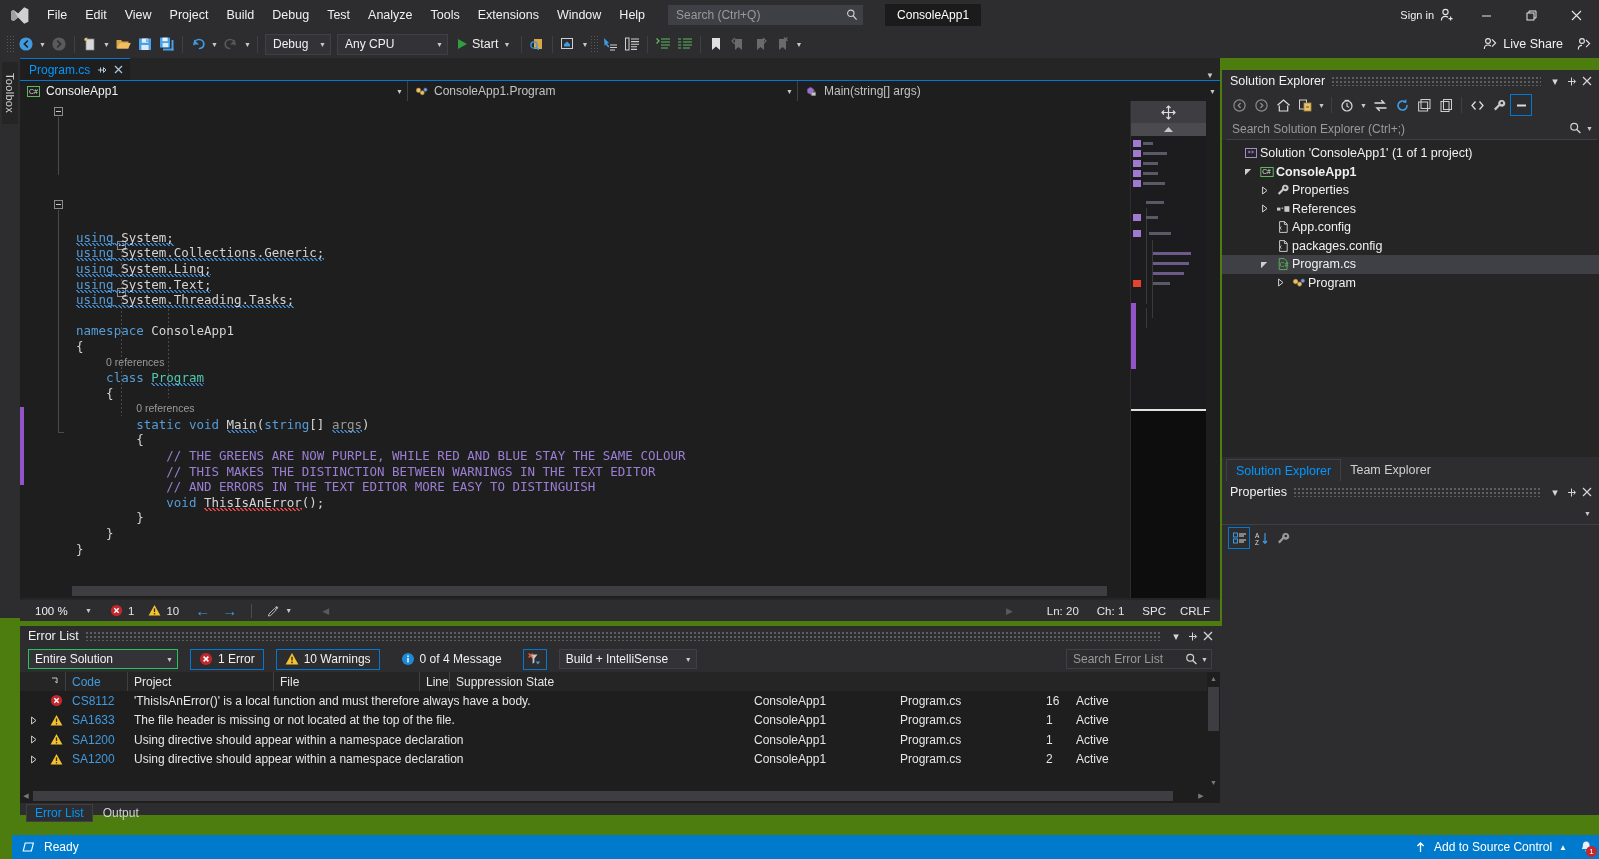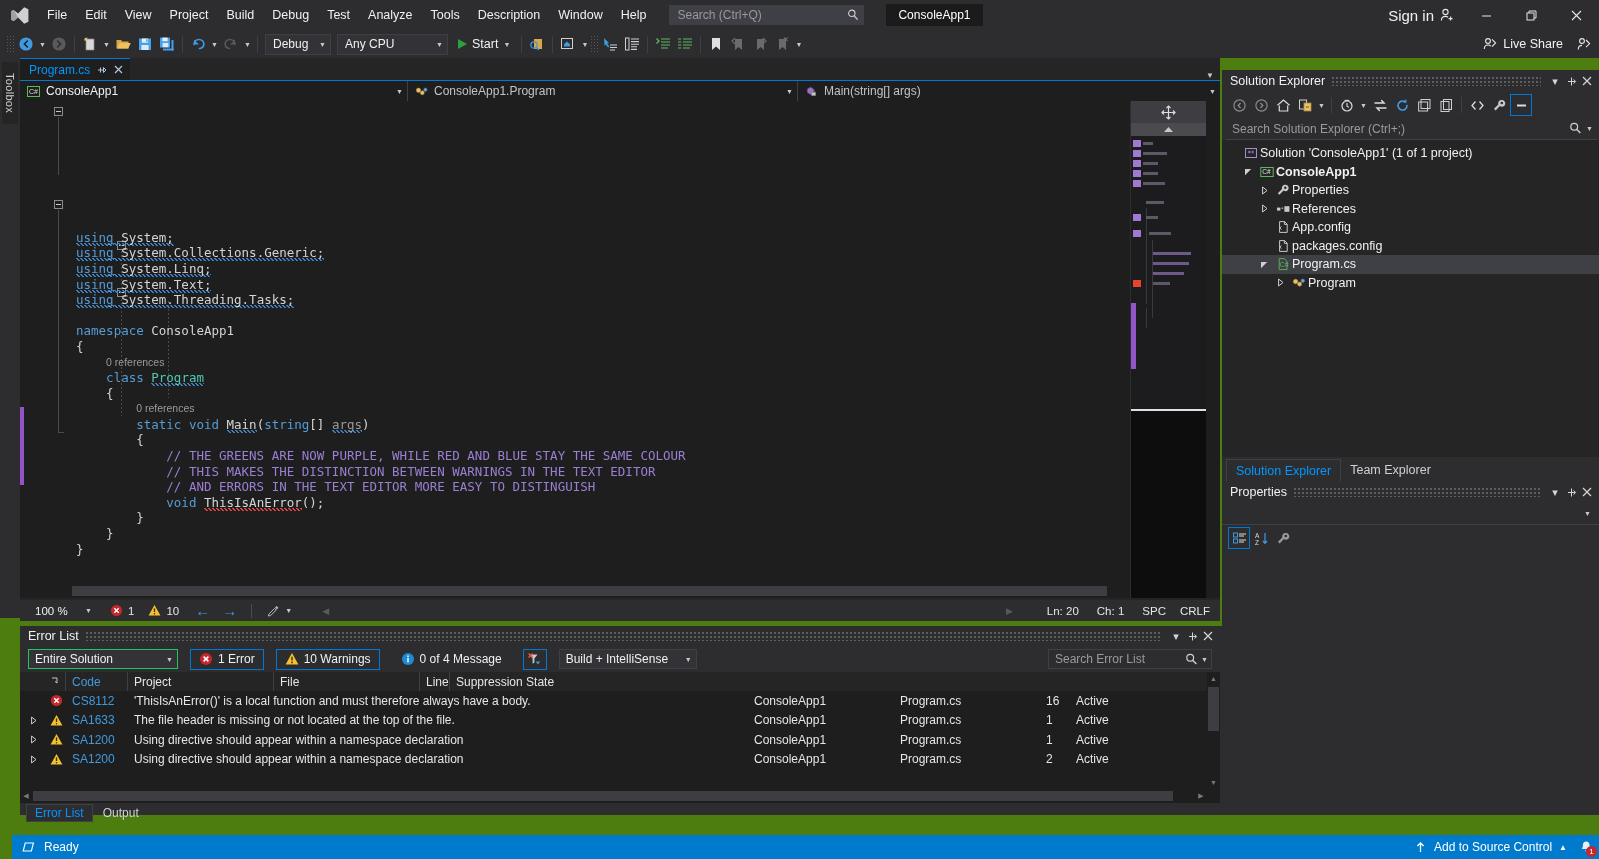--- a/index.html
+++ b/index.html
@@ -31,21 +31,21 @@
     border:1px solid #3f3f46; display:flex; align-items:center;
     padding: 0 4px 0 7px; color:#999;
   }
   .qsearch .ph { flex:1; font-size:12px; color:#9a9a9a; }
   .qsearch .mag { color:#d0d0d0; font-size:12px; }
   .proj-pill {
     margin-left: 22px; background:#1b1b1c; color:#fff; font-size:12px;
     padding: 4px 12px; height:22px; line-height:14px;
   }
   .title-right { margin-left:auto; display:flex; align-items:center; height:30px; }
-  .signin { display:flex; align-items:center; gap:6px; padding:0 10px; font-size:15px; color:#f1f1f1; }
+  .signin { display:flex; align-items:center; gap:6px; padding:0 10px; font-size:11px; color:#f1f1f1; }
   .wbtn { width:45px; height:30px; display:flex; align-items:center; justify-content:center; color:#e6e6e6; font-size:13px; }
 
   
   .toolbar {
     position:absolute; left:0; top:30px; width:1599px; height:28px;
     background:#2d2d30; display:flex; align-items:center; padding-left:6px;
   }
   .grip { width:9px; height:18px; opacity:.45;
     background-image: radial-gradient(#8a8a8a 34%, transparent 36%);
     background-size:3px 3px; }
@@ -214,21 +214,21 @@
   .toggle {
     height:21px; display:flex; align-items:center; gap:5px; padding:0 8px;
     border:1px solid #0078d4; background:#2d2d30; font-size:12px; color:#f1f1f1; margin-left:12px;
   }
   .toggle.plain { border-color:transparent; }
   .icon-toggle { width:24px; height:21px; border:1px solid #0078d4; display:flex; align-items:center;
     justify-content:center; margin-left:12px; }
   .el-combo2 { width:138px; height:20px; background:#333337; border:1px solid #3f3f46;
     display:flex; align-items:center; padding:0 4px 0 6px; font-size:12px; margin-left:12px; }
   .el-search {
-    margin-left:auto; margin-right:8px; width:164px; height:20px; background:#2d2d30;
+    margin-left:auto; margin-right:8px; width:146px; height:20px; background:#2d2d30;
     border:1px solid #3f3f46; display:flex; align-items:center; padding:0 3px 0 6px;
     color:#9a9a9a; font-size:12px;
   }
   .el-search .ph { flex:1; }
 
   .el-table { background:#1e1e1e; height:117px; position:relative; }
   .el-hdr { height:19px; background:#252526; display:flex; align-items:center; font-size:12px; color:#e6e6e6; }
   .el-hdr > div { border-right:1px solid #3f3f46; height:19px; display:flex; align-items:center; padding-left:6px; }
   .el-row { height:19.5px; display:flex; align-items:center; font-size:12px; color:#e6e6e6; }
   .el-row > div { height:19.5px; display:flex; align-items:center; padding-left:6px; overflow:hidden; white-space:nowrap; }
@@ -285,21 +285,21 @@
     <div class="menu">
       <div class="menu-item">File</div>
       <div class="menu-item">Edit</div>
       <div class="menu-item">View</div>
       <div class="menu-item">Project</div>
       <div class="menu-item">Build</div>
       <div class="menu-item">Debug</div>
       <div class="menu-item">Test</div>
       <div class="menu-item">Analyze</div>
       <div class="menu-item">Tools</div>
-      <div class="menu-item">Description</div>
+      <div class="menu-item">Extensions</div>
       <div class="menu-item">Window</div>
       <div class="menu-item">Help</div>
     </div>
     <div class="qsearch">
       <div class="ph">Search (Ctrl+Q)</div>
       <div class="mag">
         <svg width="12" height="12" viewBox="0 0 12 12">
             <circle cx="4.8" cy="4.3" r="3.2" fill="none" stroke="#d0d0d0" stroke-width="1.1"></circle>
             <path d="M7.2 6.9 10.6 10.6" stroke="#d0d0d0" stroke-width="1.3" fill="none"></path>
           </svg>

